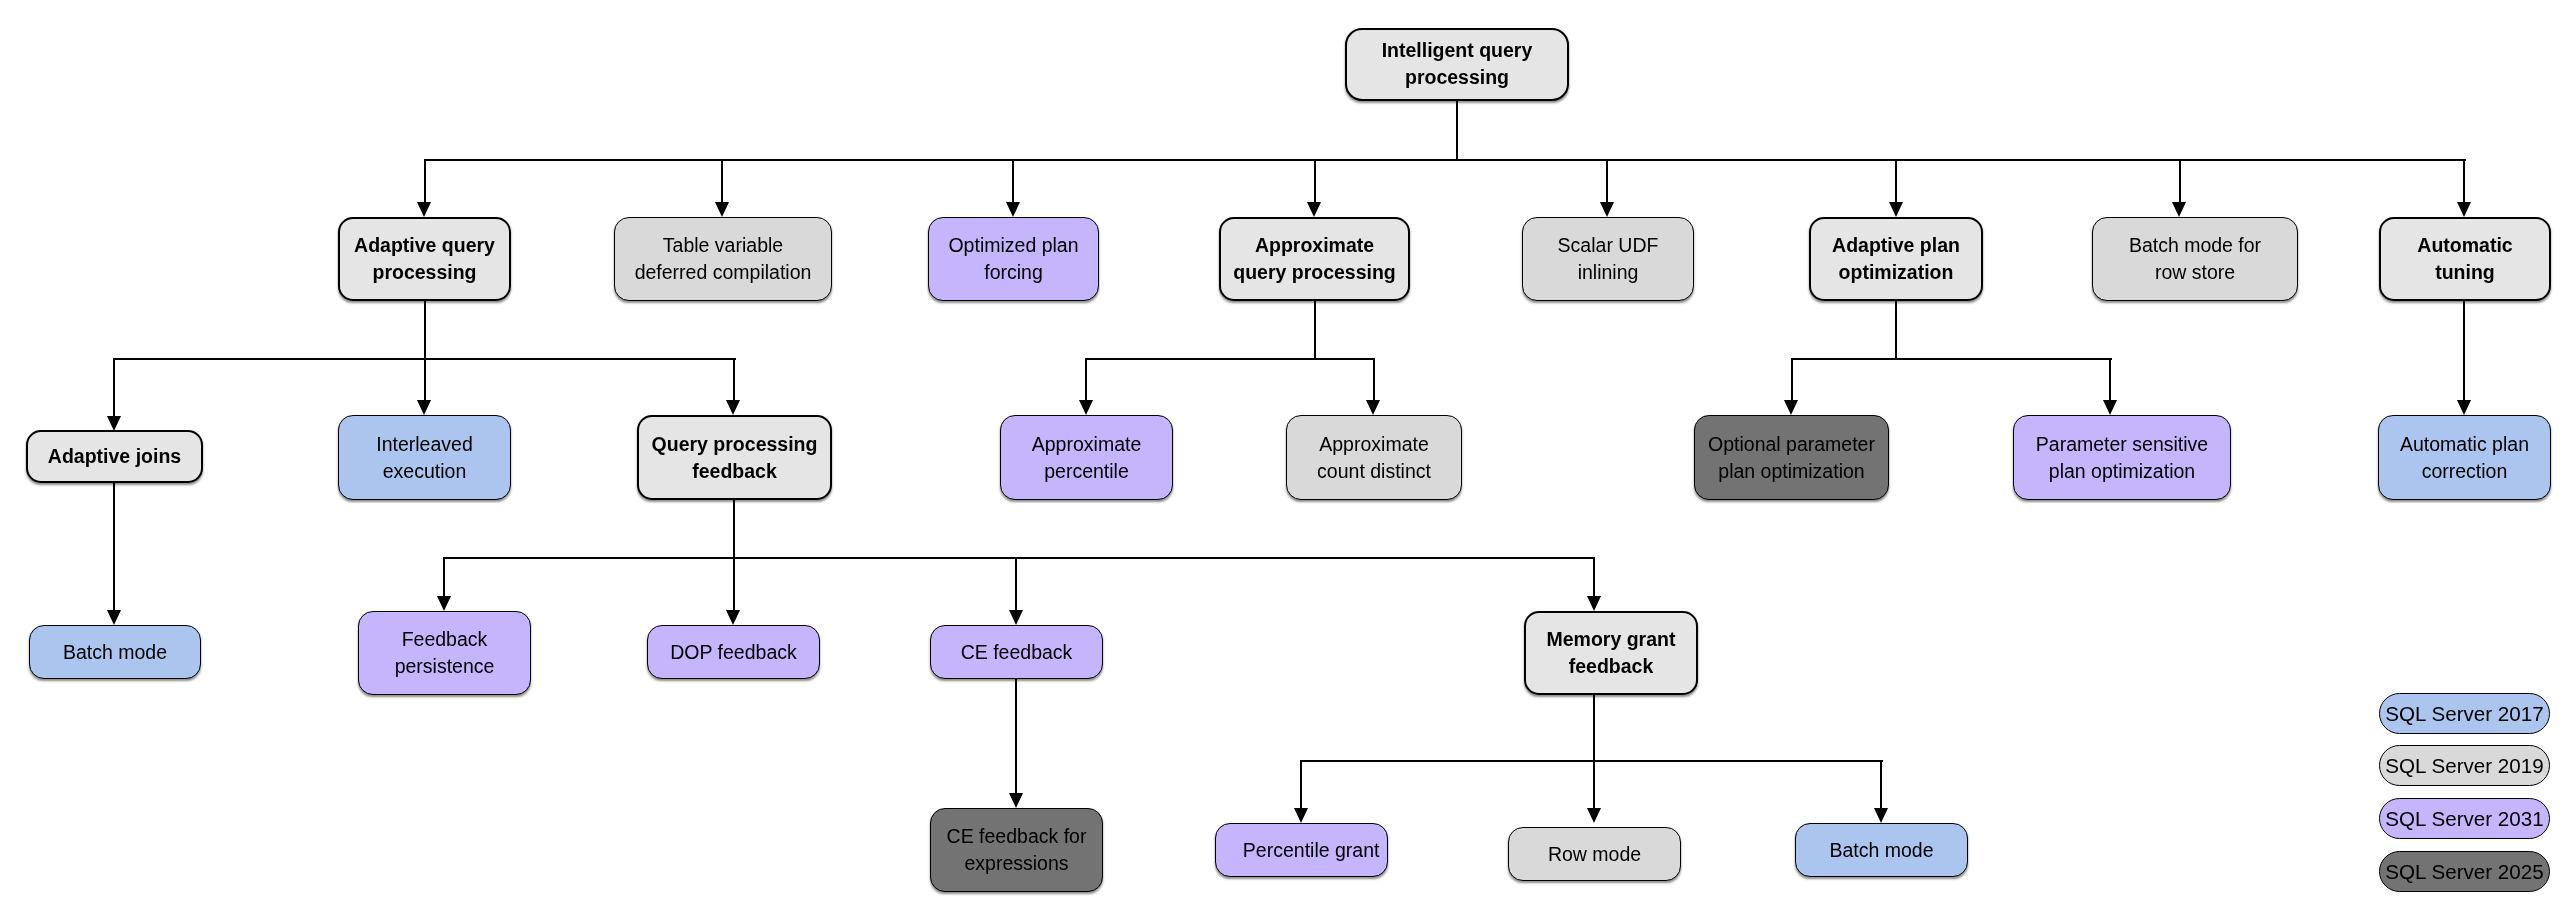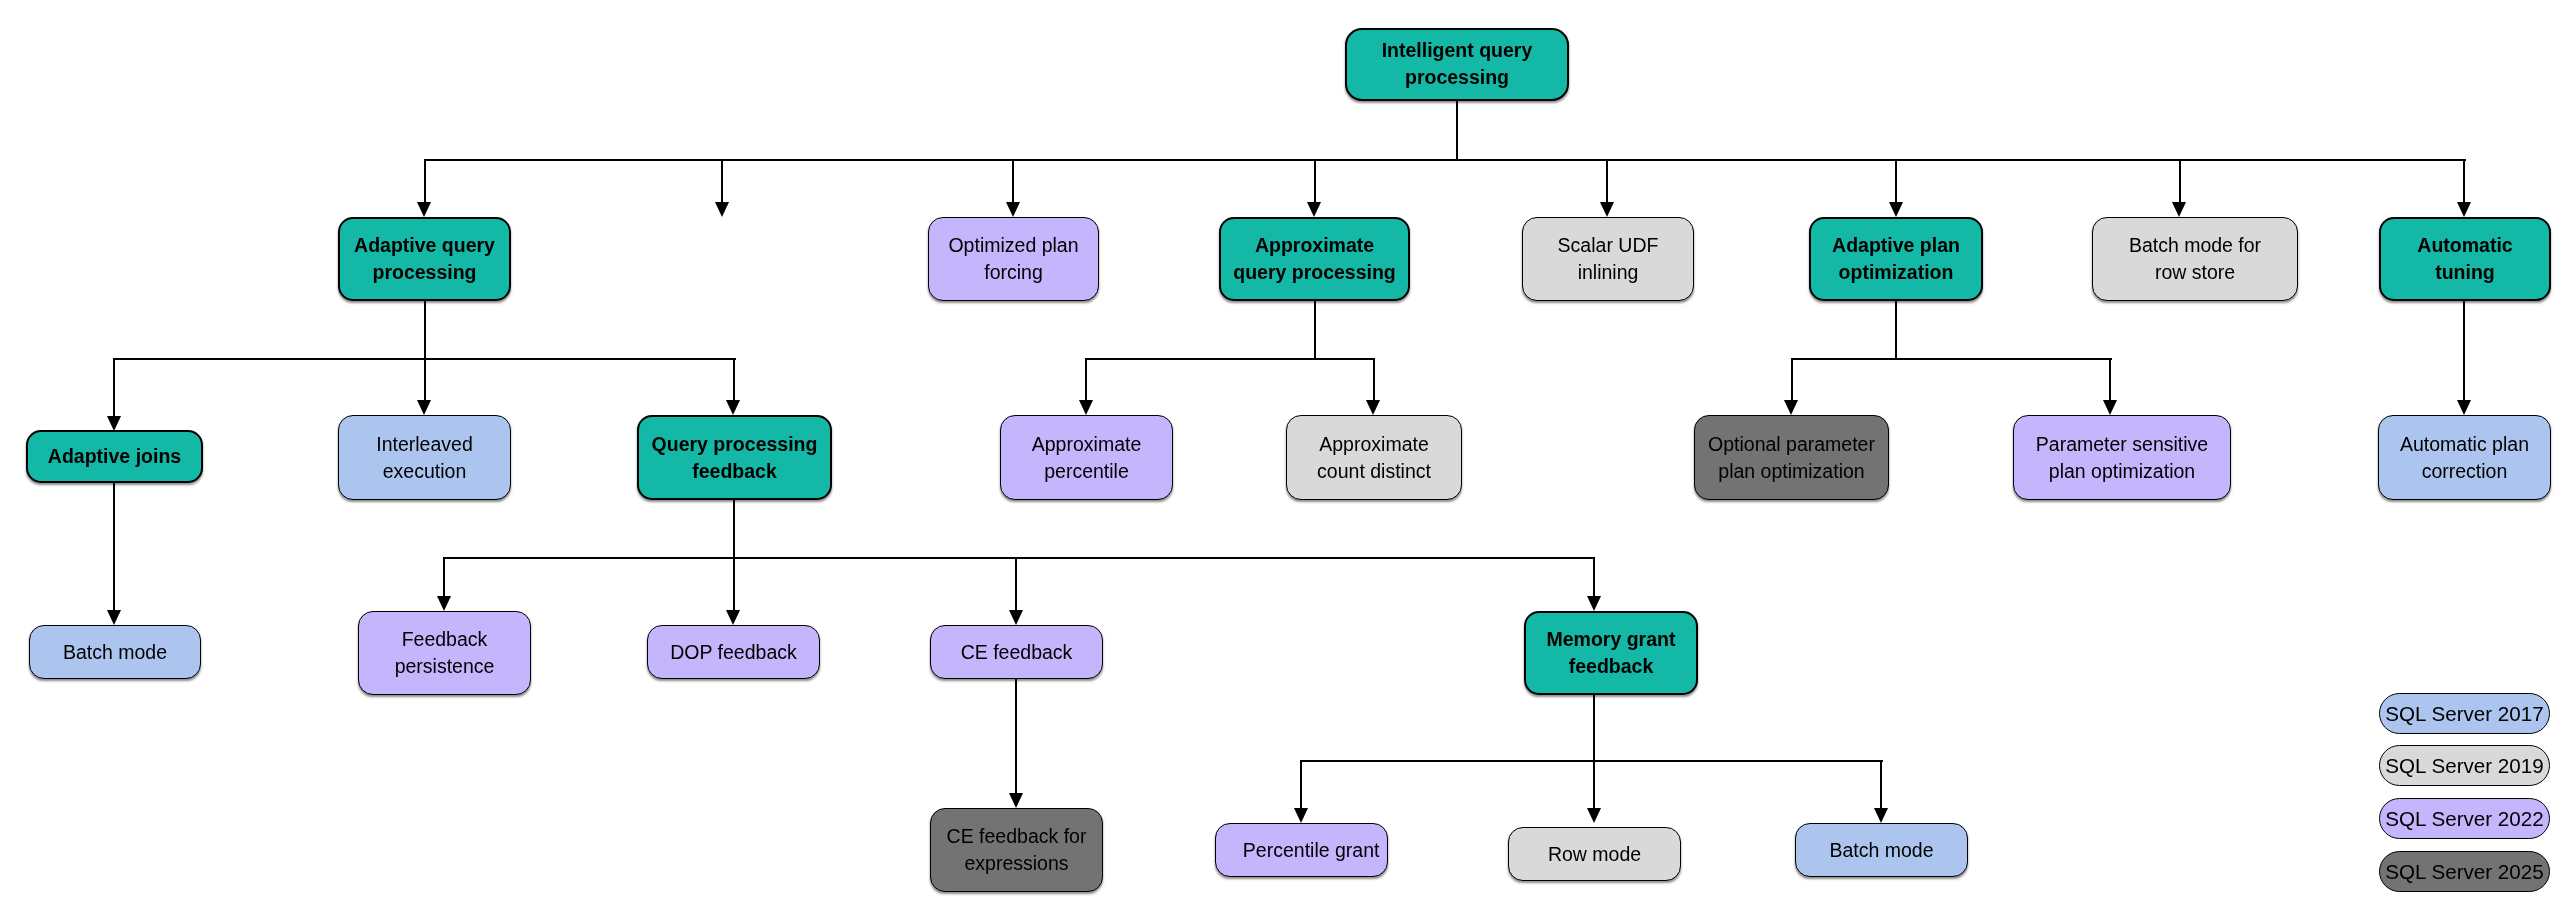--- a/index.html
+++ b/index.html
@@ -5,21 +5,21 @@
   html,body{margin:0;padding:0;background:#fff;}
   #canvas{position:relative;width:2576px;height:916px;background:#ffffff;
           font-family:"Liberation Sans",sans-serif;color:#000;overflow:hidden;}
 
   
   .node{position:absolute;display:flex;align-items:center;justify-content:center;
         text-align:center;border:1.7px solid #000;border-radius:15px;
         font-size:19.5px;line-height:27px;white-space:pre-line;padding:0 5.7px;
         box-sizing:border-box;background:#fff;
         box-shadow:0 2.3px 2.3px -0.6px rgba(0,0,0,.45);}
-  .cat{font-weight:bold;border-width:2.3px;background:#14b8a6;}
+  .cat{font-weight:bold;border-width:2.3px;background:#e5e5e5;}
   .v2017{background:#abc5ef;}
   .v2019{background:#d9d9d9;}
   .v2022{background:#c4b5fd;}
   .v2025{background:#737373;}
 
   
   #n-root{left:1345px;top:27.5px;width:224px;height:73px;border-radius:17px;}
   #n-aqp{left:338px;top:217px;width:173px;height:84px;}
   #n-tvdc{left:614px;top:217px;width:218px;height:84px;}
   #n-opf{left:928px;top:217px;width:171px;height:84px;}
@@ -64,20 +64,22 @@
 </style>
 </head>
 <body>
 
 <div id="canvas">
 
   <div class="node cat" id="n-root">Intelligent query
 processing</div>
   <div class="node cat" id="n-aqp">Adaptive query
 processing</div>
+  <div class="node v2019" id="n-tvdc">Table variable
+deferred compilation</div>
   <div class="node v2022" id="n-opf">Optimized plan
 forcing</div>
   <div class="node cat" id="n-aqproc">Approximate
 query processing</div>
   <div class="node v2019" id="n-sudf">Scalar UDF
 inlining</div>
   <div class="node cat" id="n-apo">Adaptive plan
 optimization</div>
   <div class="node v2019" id="n-bmrs">Batch mode for
 row store</div>
@@ -106,21 +108,21 @@
   <div class="node cat" id="n-mgf">Memory grant
 feedback</div>
   <div class="node v2025" id="n-cefe">CE feedback for
 expressions</div>
   <div class="node v2022" id="n-pg">Percentile grant</div>
   <div class="node v2019" id="n-rm">Row mode</div>
   <div class="node v2017" id="n-bm2">Batch mode</div>
 
   <div class="pill v2017" id="lg-2017">SQL Server 2017</div>
   <div class="pill v2019" id="lg-2019">SQL Server 2019</div>
-  <div class="pill v2022" id="lg-2022">SQL Server 2022</div>
+  <div class="pill v2022" id="lg-2022">SQL Server 2031</div>
   <div class="pill v2025" id="lg-2025">SQL Server 2025</div>
 
   <div class="v" style="left:1456px;top:101px;height:60px"></div>
   <div class="h" style="left:424px;top:159px;width:2042px"></div>
 
   <div class="v" style="left:424px;top:159px;height:44px"></div>
     <div class="arr" style="left:417px;top:202px"></div>
   <div class="v" style="left:721px;top:159px;height:44px"></div>
     <div class="arr" style="left:715px;top:202px"></div>
   <div class="v" style="left:1012px;top:159px;height:44px"></div>

